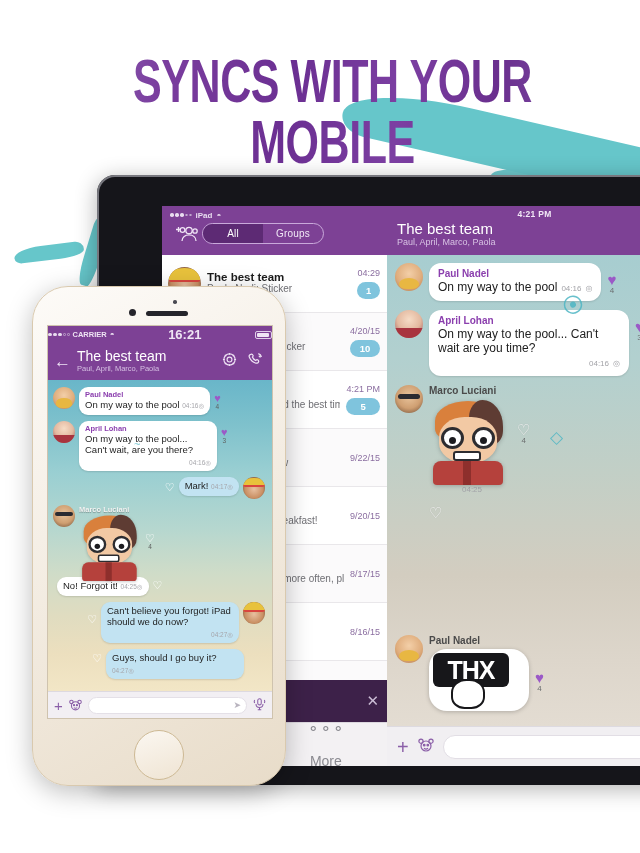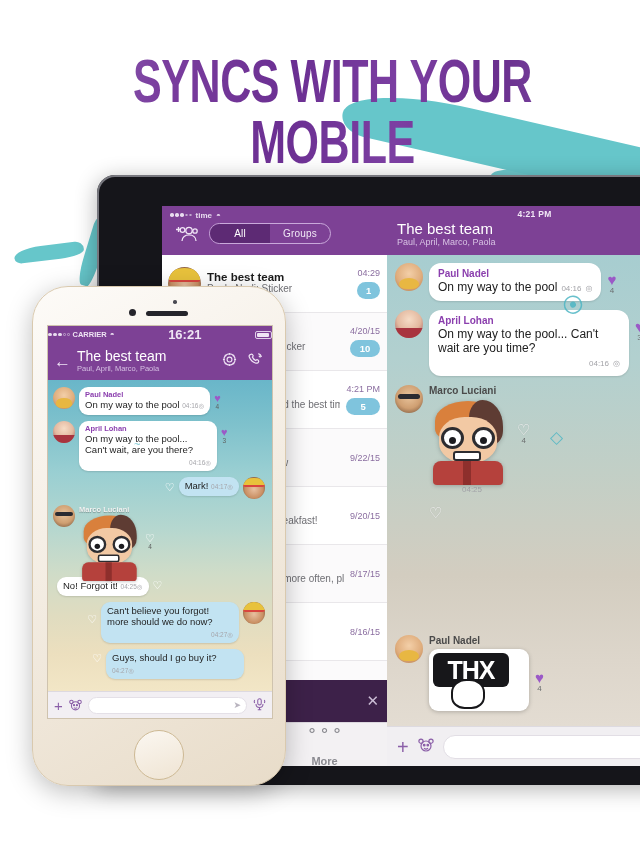--- a/index.html
+++ b/index.html
@@ -111,21 +111,21 @@
   .ipad-status {
     display: flex; align-items: center; gap: 4px;
     padding: 3px 0 0 8px; height: 15px;
     font-size: 8px; color: #e8dcef; font-weight: bold;
   }
   .sig-dots { display: inline-flex; gap: 1.5px; align-items: center; }
   .sig-dots i { width: 3.5px; height: 3.5px; border-radius: 50%; background:#e8dcef; display:block; }
   .sig-dots i.off { background: transparent; border: 1px solid #c0a7cd; width:2.5px;height:2.5px; }
   .wifi-ico { font-size: 8px; }
   .tab-left-ctrl {
-    display: flex; align-items: center; gap: 10px;
+    display: flex; align-items: center; gap: 3px;
     padding: 2px 8px 0 9px;
   }
   .addgrp-ico { width: 28px; height: 20px; position: relative; }
   .seg {
     display: flex;
     border: 1px solid #c9a9da;
     border-radius: 11px;
     overflow: hidden;
     height: 21px;
     font-size: 10px;
@@ -171,21 +171,21 @@
   .promo-s { font-size: 9px; color: #b9a5c6; }
   .promo-x { font-size: 15px; color: #cbbdd5; margin-left: auto; }
   .tabbar {
     height: 44px; flex: 0 0 44px;
     background: #f3f1f3; border-top: 1px solid #dcd8de;
     display: flex; align-items: center; justify-content: space-around;
     padding: 0 10px;
   }
   .tbitem { text-align: center; color: #8a8a90; }
   .tbglyph { font-size: 15px; line-height: 17px; }
-  .tblabel { font-size: 11px; margin-top: 16px; font-weight: bold; }
+  .tblabel { font-size: 14px; margin-top: 16px; }
 
   
   .tab-right {
     flex: 1; height: 100%;
     display: flex; flex-direction: column;
     position: relative; overflow: hidden;
   }
   .tr-hdr { background: #7d4195; flex: 0 0 49px; position: relative; }
   .tr-time {
     text-align: center; font-size: 8.5px; color: #f1e8f6;
@@ -328,21 +328,21 @@
   .sn-face { position:absolute; left:10px; top:18px; width:58px; height:46px; background:#f2c9a4; border-radius:44%; }
   .sn-glass{ position:absolute; left:12px; top:28px; width:54px; height:22px; }
   .sn-glass i{ position:absolute; top:0; width:23px;height:22px;border:3px solid #2c2c30;border-radius:50%;background:#fff; }
   .sn-glass i:nth-child(1){left:0;} .sn-glass i:nth-child(2){right:0;}
   .sn-eye{position:absolute;width:7px;height:7px;border-radius:50%;background:#1b1b1f;top:7px;}
   .sn-mouth{position:absolute;left:24px;top:52px;width:28px;height:10px;background:#fff;border:2px solid #2c2c30;border-radius:3px;}
   .sn-body{position:absolute;left:4px;top:62px;width:70px;height:24px;background:#b5413c;border-radius:8px 8px 4px 4px;}
   .sn-body:after{content:"";position:absolute;left:30px;top:0;width:8px;height:24px;background:#8e2f2c;}
   .sticker-thx {
     width: 100px; height: 62px; position: relative;
-    background: #fff; border-radius: 9px;
+    background: #fff; border-radius: 18px;
     filter: drop-shadow(0 1px 2px rgba(0,0,0,.22));
   }
   .thx-blk { position:absolute; left:4px; top:4px; width:76px; height:34px; background:#17171a; border-radius:6px;
              color:#fff; font-weight:bold; font-size:25px; display:flex; align-items:center; justify-content:center;
              letter-spacing:-1px; font-family:"Liberation Sans", sans-serif;}
   .thx-hand{ position:absolute; left:22px; top:30px; width:34px; height:30px; background:#fff; border:2.5px solid #17171a; border-radius:45% 45% 40% 40%;}
   .doodle { position:absolute; color:#4fb6c4; font-size:22px; opacity:.85; }
   .ph-doodle { position:absolute; color:#55b8c6; font-size:11px; opacity:.8; }
 </style>
 </head>
@@ -364,21 +364,21 @@
     <div class="tab-left">
       <div class="tab-left-hdr">
         <div class="ipad-status">
           <span class="sig-dots">
               <i></i>
               <i></i>
               <i></i>
               <i class="off"></i>
               <i class="off"></i>
             </span>
-          <span>time</span>
+          <span>iPad</span>
           <span class="wifi-ico">◓</span>
         </div>
         <div class="tab-left-ctrl">
           <span class="addgrp-ico">
             <svg width="28" height="20" viewBox="0 0 28 20">
                 <g fill="none" stroke="#efe3f5" stroke-width="1.3">
               <circle cx="18" cy="6.5" r="3.2"></circle>
                   <circle cx="11.5" cy="6" r="2.4"></circle>
                   <circle cx="24" cy="7" r="2.2"></circle>
               <path d="M11 17c0-4 3.3-6.2 7-6.2s7 2.2 7 6.2"></path>
@@ -764,21 +764,21 @@
             <span class="pmeta">04:25</span><span class="pmeta">◎</span>
           </div>
         </div>
         <span class="pheart-o" style="margin-top:3px">♡</span>
       </div>
 
       <div class="pmrow out">
         <span class="pheart-o" style="margin-top:12px">♡</span>
         <div class="pbub blue">
           <div class="ptext">
-            <span>Can't believe you forgot! more should we do now?</span>
+            <span>Can't believe you forgot! iPad should we do now?</span>
             <div style="text-align:right"><span class="pmeta">04:27</span><span class="pmeta">◎</span></div>
           </div>
         </div>
         <div class="pav">
             <div class="face f-paola"></div>
           </div>
       </div>
 
       <div class="pmrow out" style="padding-right:28px">
         <span class="pheart-o" style="margin-top:4px">♡</span>

